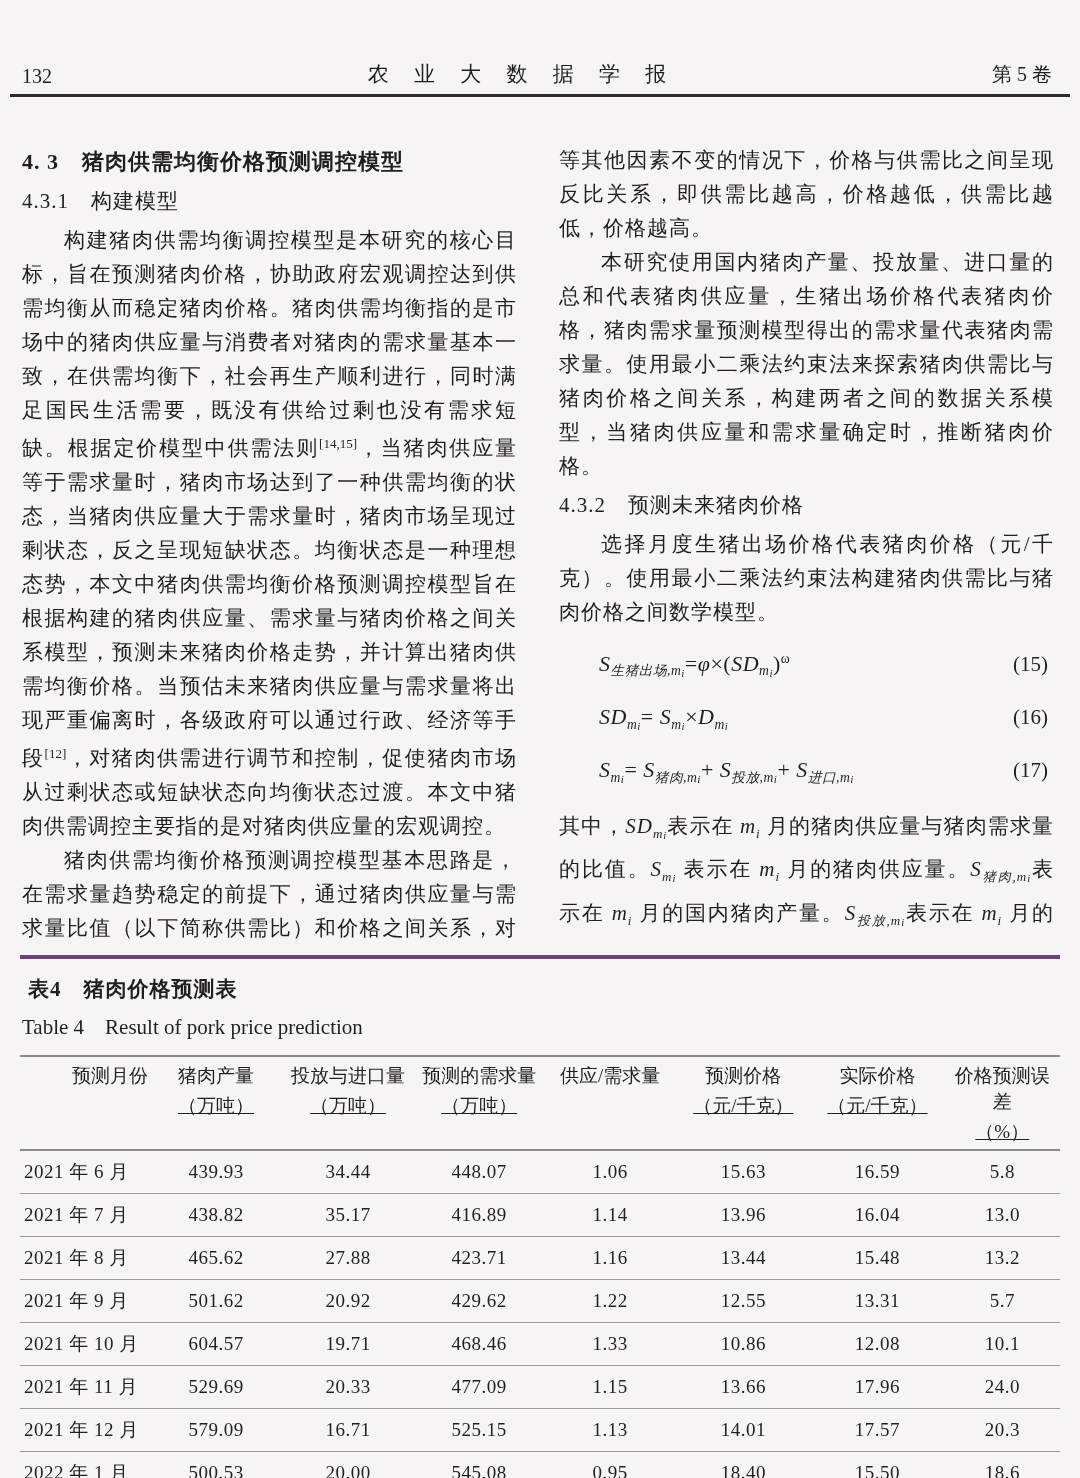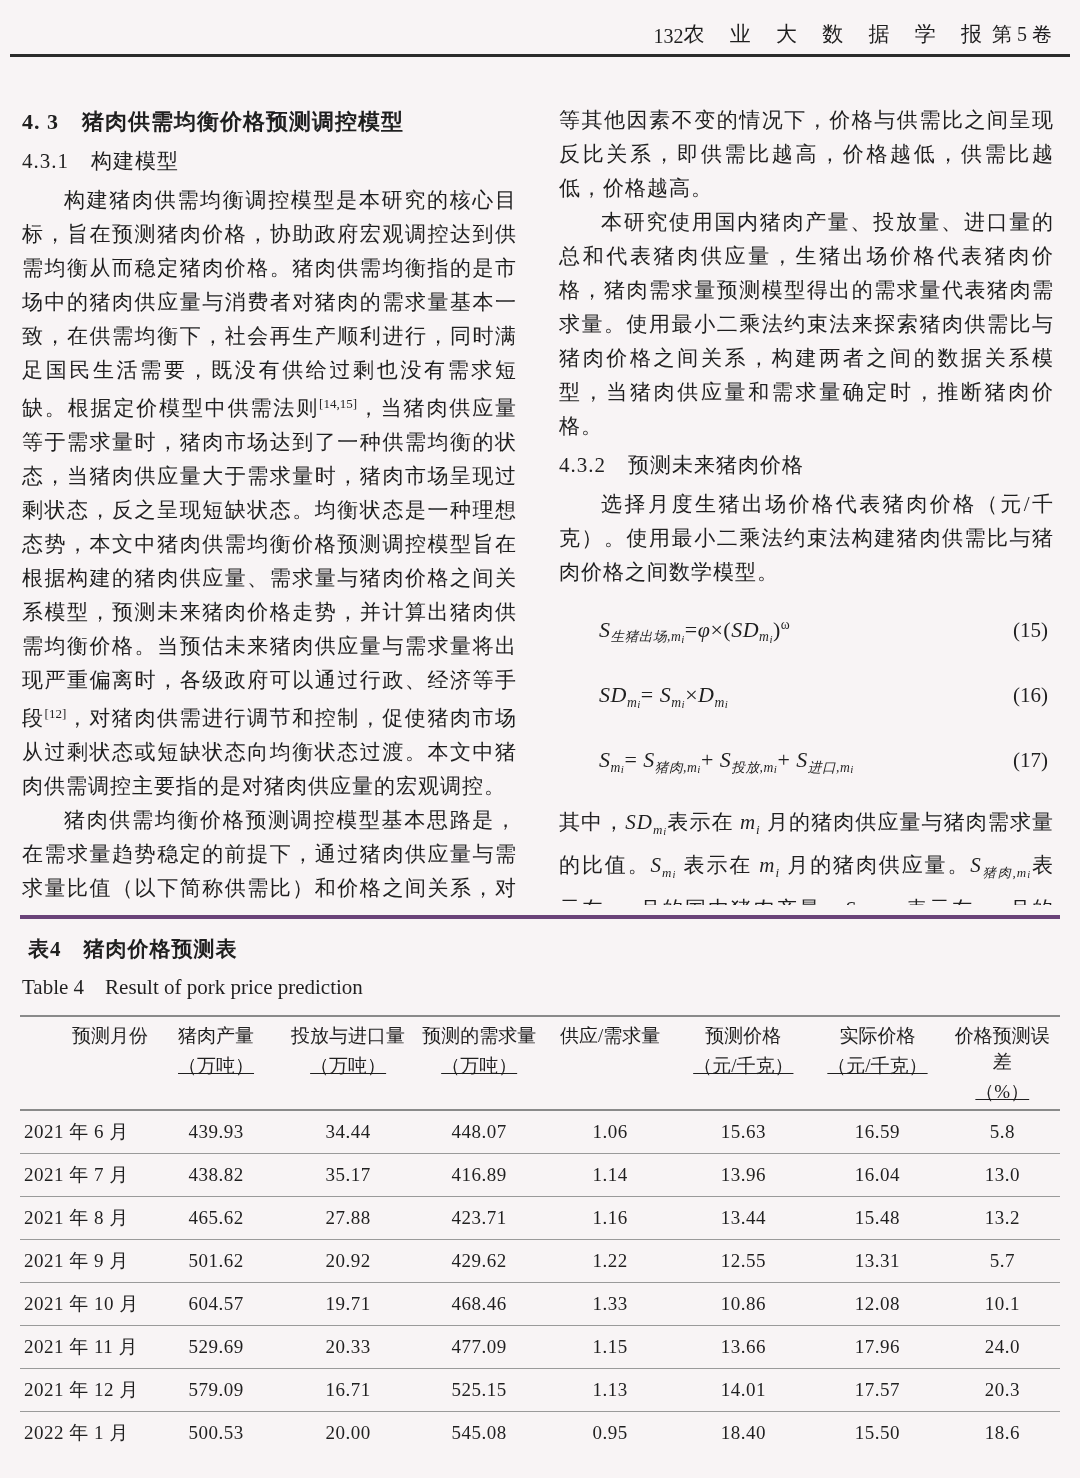--- a/index.html
+++ b/index.html
@@ -5,22 +5,22 @@
   html,body{margin:0;padding:0;}
   body{
     width:1080px;height:1478px;overflow:hidden;position:relative;
     background:#f8f4f5;color:#1f1f1f;
     font-family:"Liberation Serif","DejaVu Serif",serif;
   }
   .page{width:1080px;height:1478px;overflow:hidden;position:relative;}
 
   
   .page-header{
-    display:flex;align-items:flex-end;justify-content:flex-end;
-    padding:20px 28px 6px 22px;font-size:20px;
+    display:flex;align-items:flex-end;justify-content:space-between;
+    padding:12px 28px 6px 22px;font-size:20px;margin-top:48px;
   }
   .page-header .journal{letter-spacing:10px;font-size:21px;}
   .header-rule{height:3px;background:#2b2b2b;margin:0 10px 0 10px;}
 
   
   .columns{
     display:flex;gap:42px;padding:22px 26px 0 22px;
     height:848px;overflow:hidden;box-sizing:border-box;
   }
   .col{flex:1;min-width:0;margin-top:24px;}
@@ -37,21 +37,21 @@
   .para.indent{text-indent:2em;}
   .k-n{font-style:normal;}
   .k-v{font-style:italic;}
   .k-s{font-style:italic;font-size:0.62em;vertical-align:-0.35em;}
   .k-ss{font-style:italic;font-size:0.5em;vertical-align:-0.55em;}
   .k-p{font-size:0.62em;vertical-align:0.55em;letter-spacing:0;}
 
   
   .formula-row{
     display:flex;justify-content:space-between;align-items:baseline;
-    padding:0 6px 0 40px;margin:16px 0;font-size:22px;line-height:40px;
+    padding:0 6px 0 40px;margin:16px 0;font-size:22px;line-height:28px;
   }
   .formula{letter-spacing:0.5px;}
   .formula-num{font-size:21px;}
 
   
   .table-block{margin:10px 20px 0 20px;}
   .table-top-rule{height:4px;background:#6a4379;}
   .caption-zh{font-size:21px;font-weight:bold;margin:16px 0 10px 8px;letter-spacing:1px;}
   .caption-en{font-size:21px;margin:0 0 14px 2px;}
   table{width:100%;border-collapse:collapse;table-layout:fixed;}

